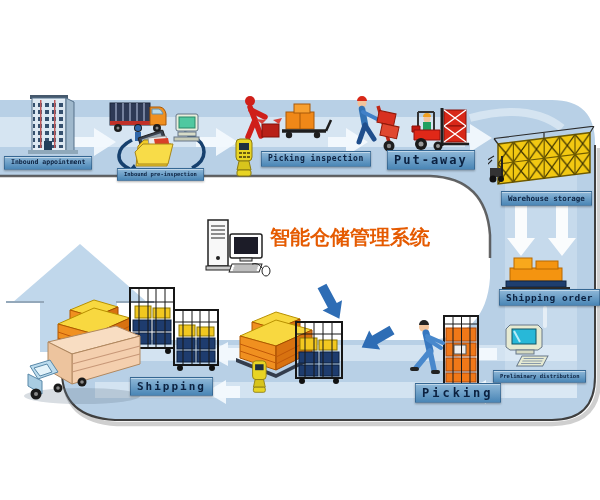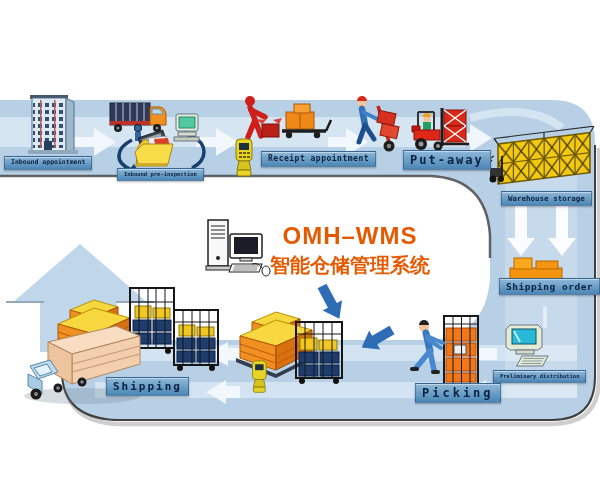--- a/index.html
+++ b/index.html
@@ -9,27 +9,27 @@
   .band-svg{position:absolute;left:0;top:0;z-index:1;}
   .icon{position:absolute;z-index:3;}
   .lbl{position:absolute;z-index:4;background:linear-gradient(#8fb8d8,#4a86b6);
        border:1px solid rgba(25,65,105,.45);border-radius:0;color:#0b2140;
        font-family:"DejaVu Sans Mono",monospace;font-weight:bold;text-align:center;
        padding:2px 6px;white-space:nowrap;line-height:1.2;
        box-shadow:0 1px 2px rgba(0,0,0,.3),inset 0 1px 0 rgba(255,255,255,.45);}
   #lbl-0{left:4px;  top:156px;font-size:6.5px;}
   #lbl-1{left:117px;top:168px;font-size:5.5px;}
   #lbl-2{left:261px;top:151px;font-size:8px;letter-spacing:.5px;}
-  #lbl-3{left:387px;top:150px;font-size:12px;letter-spacing:2px;margin-left:16px;}
+  #lbl-3{left:387px;top:150px;font-size:12px;letter-spacing:2px;}
   #lbl-4{left:501px;top:191px;font-size:7.5px;}
-  #lbl-5{left:499px;top:278px;font-size:9.5px;letter-spacing:.5px;}
+  #lbl-5{left:499px;top:289px;font-size:9.5px;letter-spacing:.5px;}
   #lbl-6{left:493px;top:370px;font-size:5.5px;}
   #lbl-7{left:415px;top:383px;font-size:12px;letter-spacing:3px;}
   #lbl-8{left:296px;top:384px;font-size:10.5px;letter-spacing:1px;}
-  #lbl-9{left:106px;top:377px;font-size:11px;letter-spacing:2px;}
+  #lbl-9{left:130px;top:377px;font-size:11px;letter-spacing:2px;}
   .title-block{position:absolute;left:250px;top:222px;width:200px;z-index:4;text-align:center;}
   .title-main{color:#e55a00;font-weight:bold;font-size:24px;letter-spacing:1px;
               font-family:"Liberation Sans",sans-serif;}
   .title-sub{color:#e55a00;font-weight:bold;font-size:20px;margin-top:2px;
              font-family:Liberation Mono, monospace;}
 </style>
 </head>
 <body>
 
 <div class="canvas">
@@ -426,26 +426,25 @@
         <rect width="30" height="8" fill="#fff" stroke="#222"></rect>
         <path d="M3,2 h24 M3,4 h24 M3,6 h24" stroke="#555" stroke-width=".7"></path>
       </g>
       <ellipse cx="66" cy="55" rx="4" ry="5" fill="#fff" stroke="#222"></ellipse>
       <path d="M62,52 q-4,-6 -10,-4" stroke="#222" fill="none"></path>
     </svg>
   </div>
 
   <div class="lbl" id="lbl-0">Inbound appointment</div>
   <div class="lbl" id="lbl-1">Inbound pre-inspection</div>
-  <div class="lbl" id="lbl-2">Receipt appointment</div>
+  <div class="lbl" id="lbl-2">Picking inspection</div>
   <div class="lbl" id="lbl-3">Put-away</div>
   <div class="lbl" id="lbl-4">Warehouse storage</div>
   <div class="lbl" id="lbl-5">Shipping order</div>
   <div class="lbl" id="lbl-6">Preliminary distribution</div>
   <div class="lbl" id="lbl-7">Picking</div>
   <div class="lbl" id="lbl-9">Shipping</div>
 
   <div class="title-block">
-    <div class="title-main">OMH–WMS</div>
     <div class="title-sub">智能仓储管理系统</div>
   </div>
 
 </div>
 
 </body></html>

